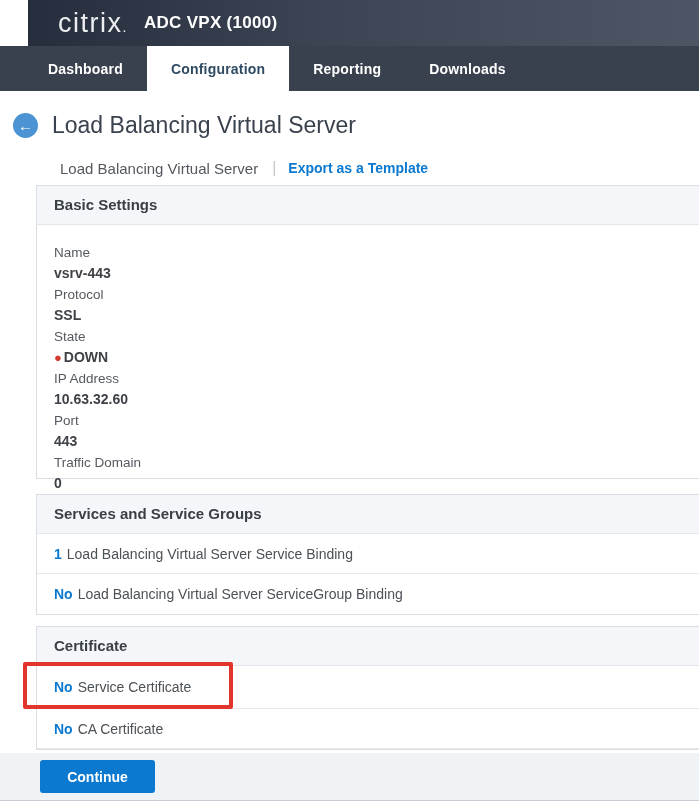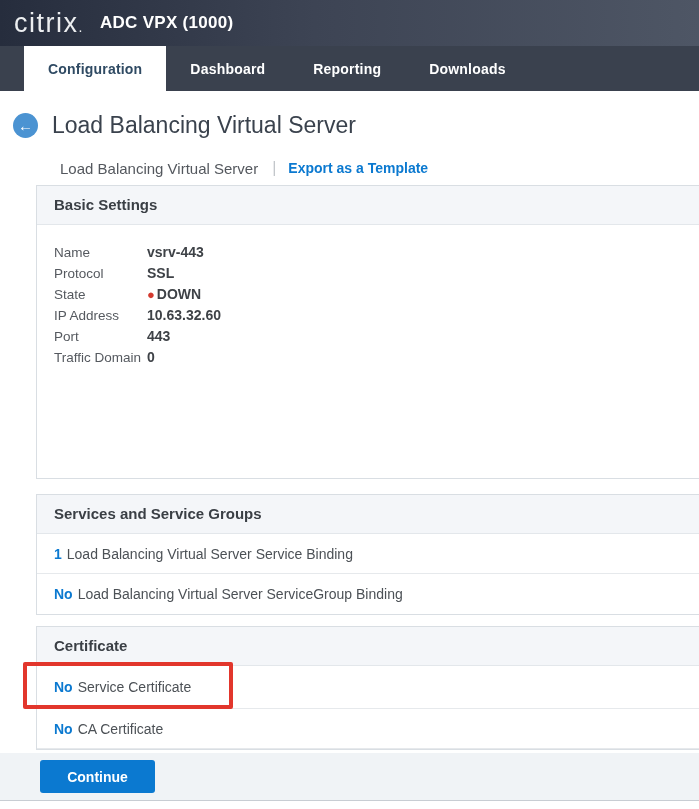--- a/index.html
+++ b/index.html
@@ -1,21 +1,21 @@
 <!DOCTYPE html>
 <html><head>
 <meta charset="utf-8">
 <style>
   * { margin:0; padding:0; box-sizing:border-box; }
   html,body { width:699px; height:809px; overflow:hidden; background:#fff;
     font-family:"Liberation Sans", sans-serif; }
 
   
   .topbar { height:46px; background:linear-gradient(90deg,#262d3d 0%,#3d4454 45%,#4e5665 100%);
-    display:flex; align-items:center; padding-left:14px; }
+    display:flex; align-items:center; padding-left:30px;margin-left:28px; }
   .brand { color:#eceef0; font-size:27px; font-weight:400; letter-spacing:1.5px; line-height:1; }
   .brand .brand-dot { font-size:14px; vertical-align:baseline; }
   .app-title { color:#ffffff; font-size:17px; font-weight:700; margin-left:16px; letter-spacing:.3px; }
 
   
   .navbar { height:45px; background:#3a414e; display:flex; align-items:stretch; padding-left:24px; }
   .nav-item { display:flex; align-items:center; padding:0 24px; color:#ffffff;
     font-size:14px; font-weight:700; cursor:pointer; letter-spacing:.2px; }
   .nav-item.active { background:#ffffff; color:#2f4a63; }
 
@@ -31,21 +31,21 @@
   .crumb-divider { color:#c3c7cb; font-size:16px; margin:0 12px 0 14px; }
   .export-link { color:#0b79d0; font-size:14px; font-weight:700; cursor:pointer; }
 
   
   .panel { margin-left:36px; border:1px solid #d9dee3; border-right:none; background:#fff; }
   .panel-header { background:#f4f6f9; border-bottom:1px solid #e3e7eb; padding:10px 0 10px 17px; }
   .panel-title { font-size:15px; font-weight:700; color:#3a3f45;margin-top:37px; }
 
   .panel-basic { margin-top:7px; }
   .basic-body { height:253px; padding:17px 0 0 17px; }
-  .field-row { display:flex; line-height:21px; }
+  .field-row { display:flex; line-height:21px;flex-direction:column; }
   .field-label { width:93px; font-size:13.5px; color:#55595f; flex:0 0 auto; }
   .field-value { font-size:14px; font-weight:700; color:#3e4247; display:flex; align-items:center; }
   .state-dot { color:#d33a2f; font-size:13px; margin-right:2px; line-height:1; }
 
   .panel-services { margin-top:15px; }
   .panel-cert { margin-top:11px; position:relative; }
   .bind-row { padding:0 0 0 17px; height:40px; display:flex; align-items:center;
     border-bottom:1px solid #e6e9ec; font-size:14px; color:#4c5156; cursor:pointer; }
   .bind-row:last-child { border-bottom:none; }
   .bind-prefix { color:#0b79d0; font-weight:700; margin-right:5px; }
@@ -64,22 +64,22 @@
 </style>
 </head>
 <body>
 
 <header class="topbar">
   <div class="brand"><span>citrix</span><span class="brand-dot">.</span></div>
   <div class="app-title">ADC VPX (1000)</div>
 </header>
 
 <nav class="navbar">
+  <div class="nav-item">Dashboard</div>
   <div class="nav-item active">Configuration</div>
-  <div class="nav-item">Dashboard</div>
   <div class="nav-item">Reporting</div>
   <div class="nav-item">Downloads</div>
 </nav>
 
 <div class="heading-row">
   <div class="back-btn">
       <span>←</span>
     </div>
   <h1 class="page-title">Load Balancing Virtual Server</h1>
 </div>

